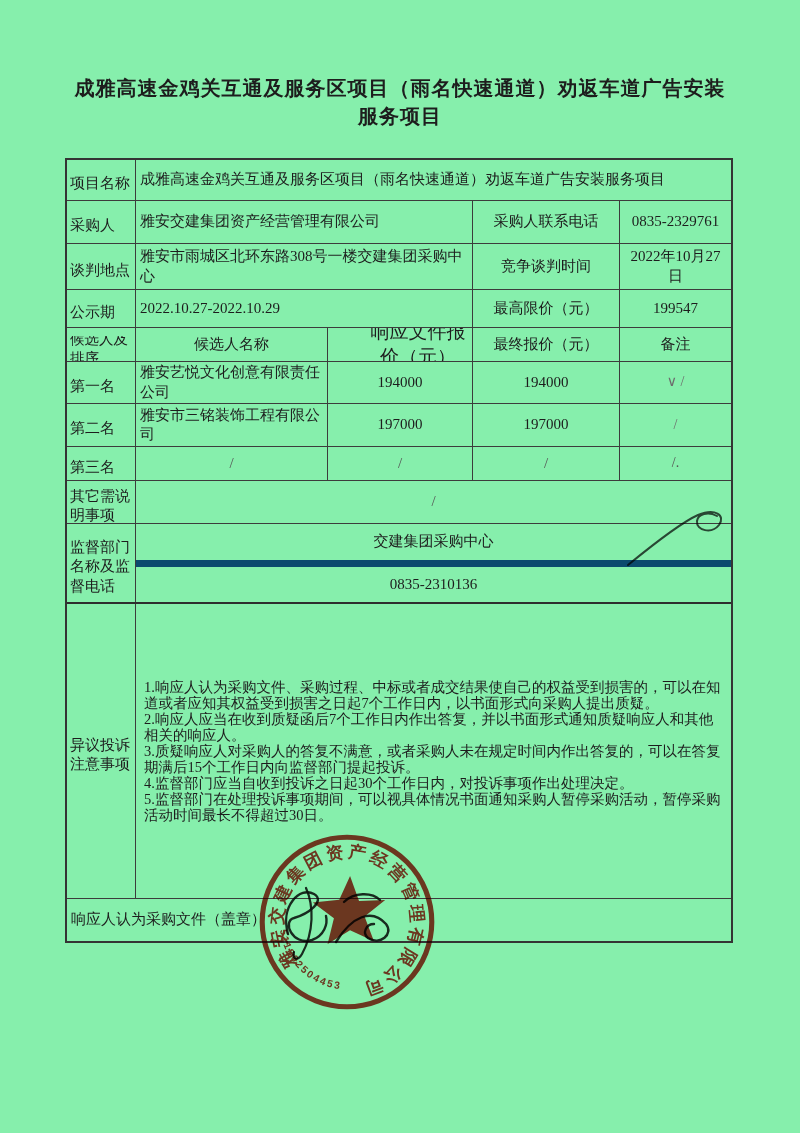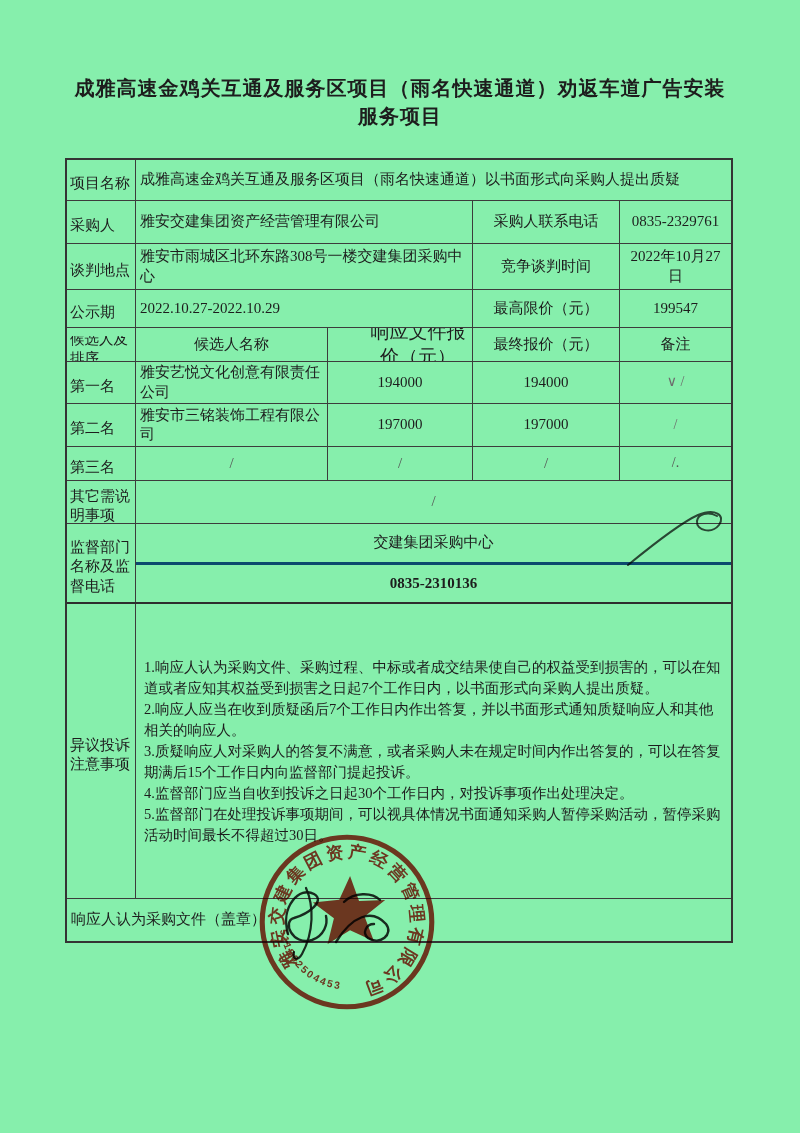--- a/index.html
+++ b/index.html
@@ -34,44 +34,44 @@
   }
   .cell.first{border-left:none;}
   .c0{width:68px;margin-top:8px;} .c1{width:192px;} .c2{width:145px;} .c3{width:147px;} .c4{width:112px;}
   .cv{width:337px;} .cw{width:596px;} .cfull{width:664px;}
   .lbl{padding:2px 3px;}
   .ctr{justify-content:center; text-align:center;}
   .hand{color:#6d6d6d; font-size:14px;}
   .slash{color:#555;}
   .stack{flex:1; display:flex; flex-direction:column; padding:0; align-items:stretch;}
   .sub{flex:1; display:flex; align-items:center; justify-content:center; box-sizing:border-box;}
-  .sub + .sub{border-top:3px solid #0c4a6e;font-weight:bold;}
+  .sub + .sub{border-top:7px solid #0c4a6e;}
   .notes-cell{align-items:center; padding:4px 8px;}
   .notes-cell .notes-inner{width:100%;}
-  .notes-cell p{margin:0; font-size:14.5px; line-height:21px; text-align:left;}
+  .notes-cell p{margin:0; font-size:14.5px; line-height:16px; text-align:left;}
   
   .overlay{position:absolute; pointer-events:none;}
   .seal-svg{mix-blend-mode:multiply; opacity:.92;}
   .ink{mix-blend-mode:multiply;}
 </style>
 </head>
 <body>
 
 <div class="page">
 
   <div class="title-block">
     <div class="title-line">成雅高速金鸡关互通及服务区项目（雨名快速通道）劝返车道广告安装</div>
     <div class="title-line">服务项目</div>
   </div>
 
   <div class="tbl">
 
     <div class="row first" style="height:40px">
       <div class="cell first c0 lbl">项目名称</div>
-      <div class="cell cw">成雅高速金鸡关互通及服务区项目（雨名快速通道）以书面形式向采购人提出质疑</div>
+      <div class="cell cw">成雅高速金鸡关互通及服务区项目（雨名快速通道）劝返车道广告安装服务项目</div>
     </div>
 
     <div class="row" style="height:43px">
       <div class="cell first c0 lbl">采购人</div>
       <div class="cell cv">雅安交建集团资产经营管理有限公司</div>
       <div class="cell c3 ctr">采购人联系电话</div>
       <div class="cell c4 ctr">0835-2329761</div>
     </div>
 
     <div class="row" style="height:46px">

